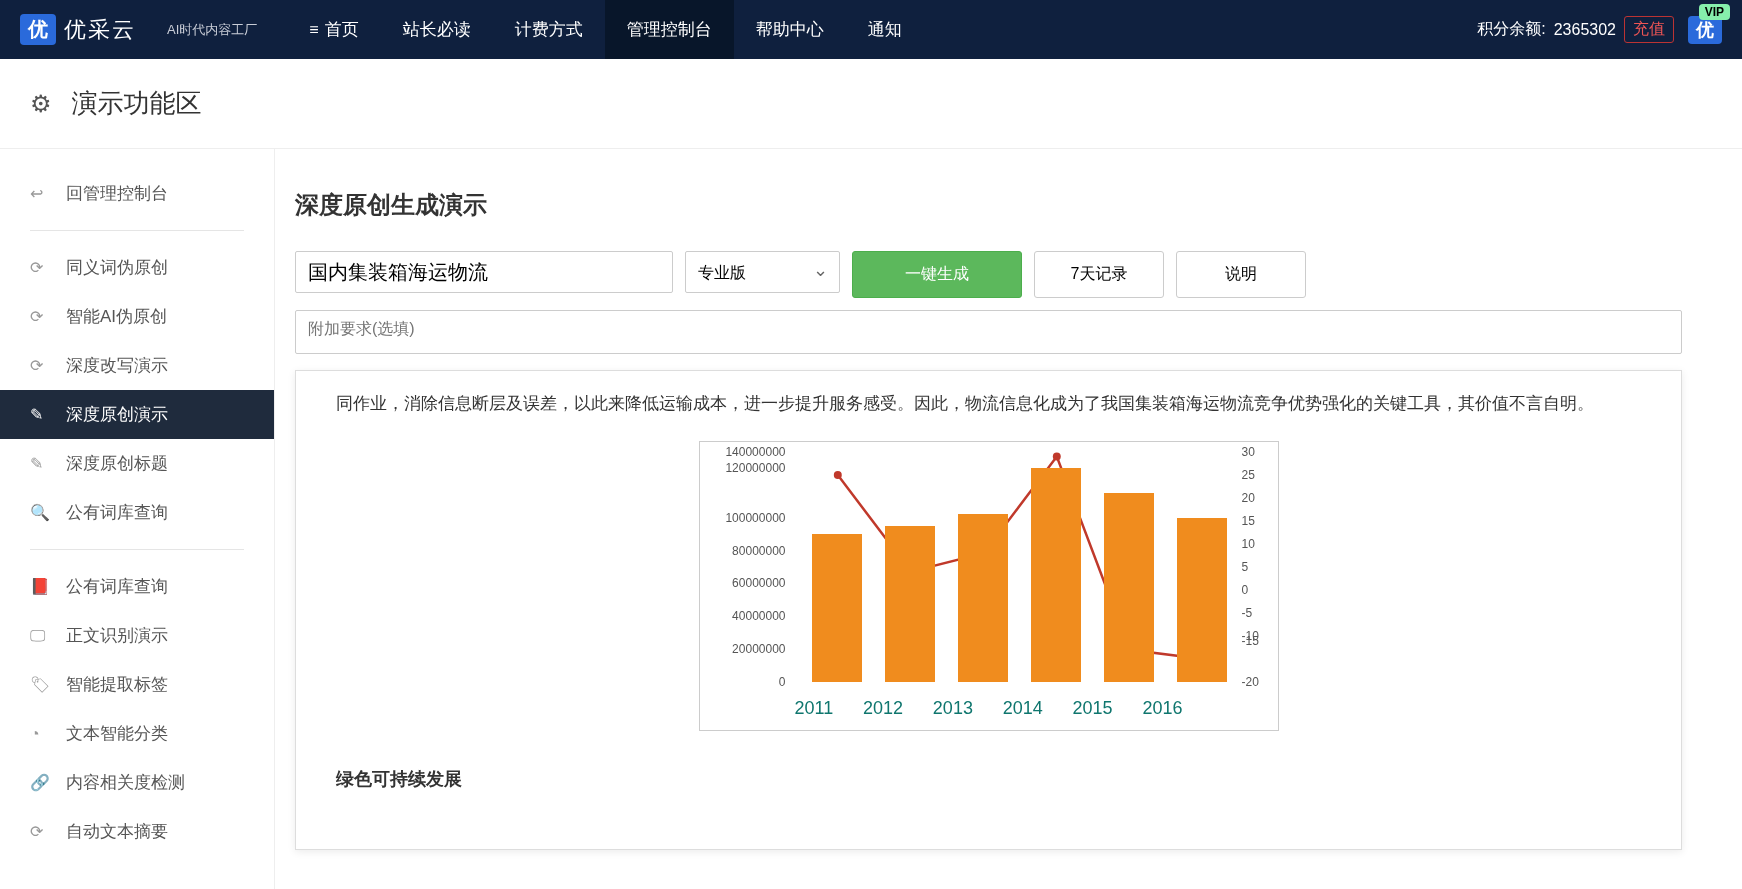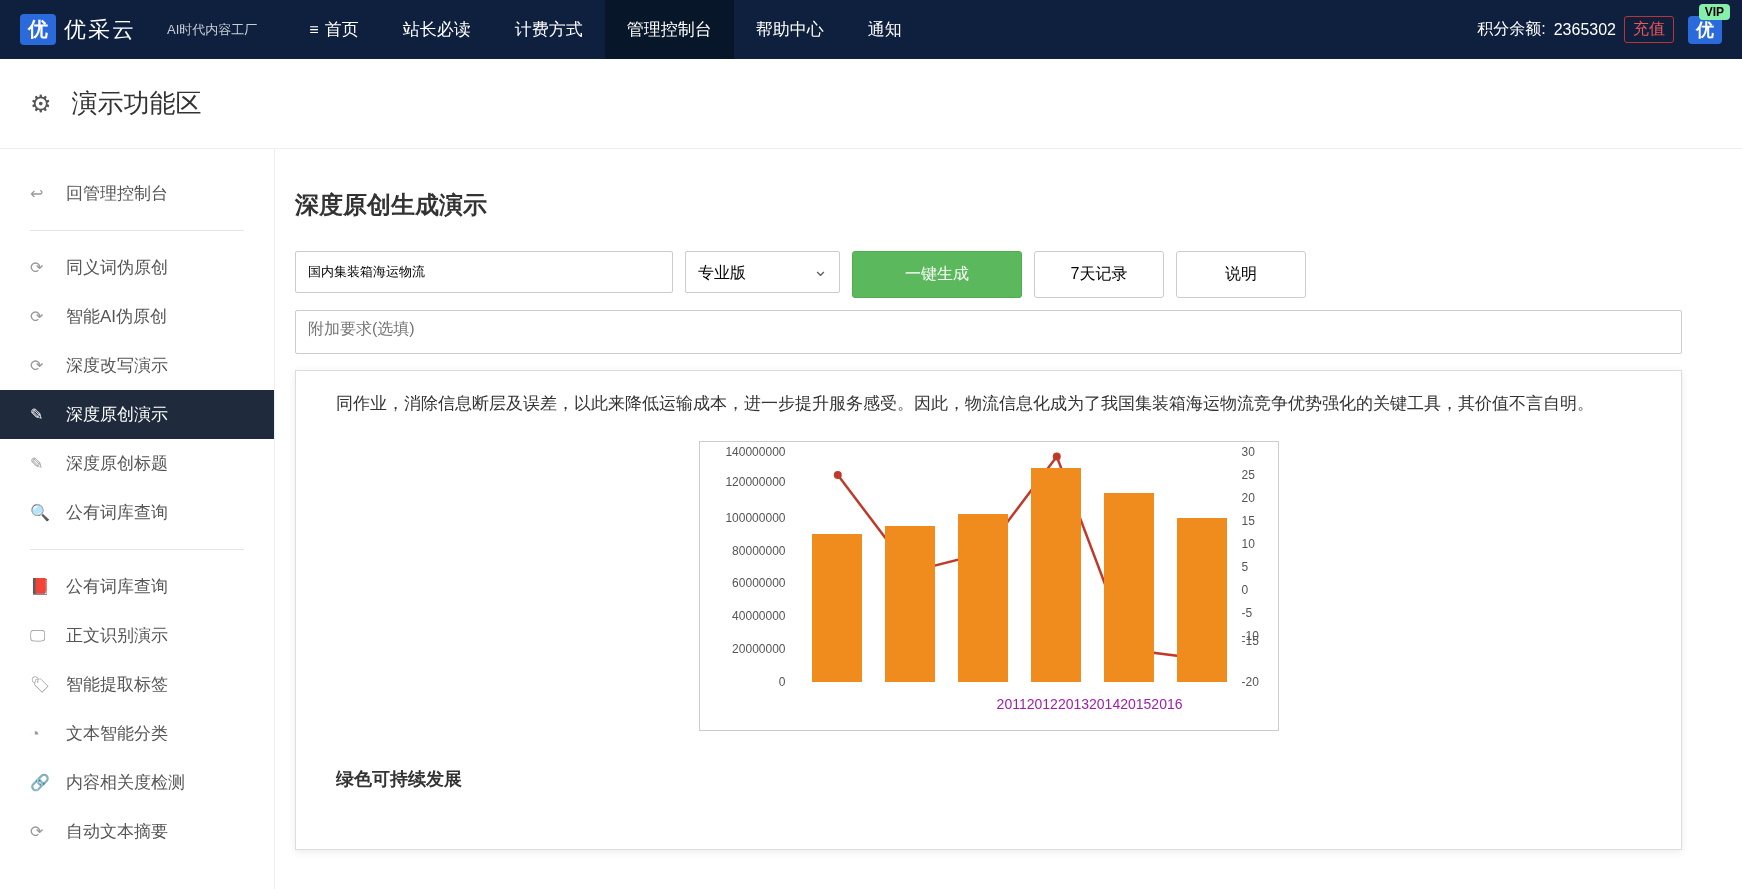--- a/index.html
+++ b/index.html
@@ -24,37 +24,37 @@
 .main{display:flex;height:740px}
 .sidebar{width:275px;padding:20px 0;border-right:1px solid #eee}
 .side-item{display:flex;align-items:center;padding:13px 30px;font-size:17px;color:#555;cursor:pointer;gap:16px}
 .side-item.active{background:#1f2b3d;color:#fff;border-radius:0}
 .side-item .icon{width:20px;color:#999;font-size:16px}
 .side-item.active .icon{color:#fff}
 .side-divider{height:1px;background:#e5e5e5;margin:12px 30px}
 .content{flex:1;padding:20px 60px 20px 20px}
 .content-title{font-size:24px;color:#333;margin:20px 0 30px 0}
 .controls{display:flex;gap:12px;margin-bottom:12px}
-.input-text{width:378px;height:42px;border:1px solid #ccc;padding:0 12px;font-size:13px;border-radius:2px}
+.input-text{width:378px;height:42px;border:1px solid #ccc;padding:0 12px;font-size:20px;border-radius:2px}
 .select{width:155px;height:42px;border:1px solid #ccc;padding:0 12px;font-size:16px;border-radius:2px;background:#fff;appearance:none;position:relative}
 .select-wrap{position:relative;width:155px}
 .select-wrap::after{content:"⌄";position:absolute;right:12px;top:8px;font-size:18px;color:#666;pointer-events:none}
 .btn{height:47px;padding:0 30px;border:1px solid #ccc;background:#fff;font-size:16px;border-radius:3px;cursor:pointer;min-width:130px}
 .btn.primary{background:#5cb85c;border-color:#4cae4c;color:#fff;min-width:170px}
 .textarea{width:100%;height:44px;border:1px solid #ccc;padding:8px 12px;font-size:16px;resize:none;border-radius:2px}
 .output{margin-top:12px;border:1px solid #ddd;height:480px;overflow-y:auto;padding:16px 40px;font-size:17px;line-height:2;color:#333;box-shadow:0 2px 8px rgba(0,0,0,0.08)}
 .chart-box{width:580px;height:290px;border:1px solid #ccc;margin:20px auto;position:relative;padding:10px}
 .chart-area{position:relative;width:100%;height:230px}
 .y-axis-left{position:absolute;left:0;top:0;height:100%;width:80px;font-size:12px;color:#555}
 .y-axis-right{position:absolute;right:0;top:0;height:100%;width:30px;font-size:12px;color:#555;text-align:left}
 .y-tick{position:absolute;right:4px;transform:translateY(-50%);font-size:12px}
 .y-tick-r{position:absolute;left:4px;transform:translateY(-50%);font-size:12px}
 .plot{position:absolute;left:85px;right:35px;top:0;bottom:0}
 .bar{position:absolute;bottom:0;width:50px;background:#f08c1e}
-.x-labels{display:flex;justify-content:flex-end;padding:8px 85px 0 85px;font-size:14px;color:#a21caf}
+.x-labels{display:flex;justify-content:space-between;padding:8px 85px 0 85px;font-size:18px;color:#0f766e}
 .line-svg{position:absolute;left:0;top:0;width:100%;height:100%}
 .section-h{font-weight:bold;font-size:18px;margin:30px 0 10px}
 </style>
 </head>
 <body>
 
 <div class="topbar">
   <div class="logo">
     <span class="logo-badge">优</span>
     <span class="logo-text">优采云</span>
@@ -177,21 +177,21 @@
 
       <div class="chart-box">
         <div class="chart-area" id="chart-area">
           <div class="y-axis-left" id="yl">
               <span class="y-tick" style="top: 230px;">0</span>
               <span class="y-tick" style="top: 197.143px;">20000000</span>
               <span class="y-tick" style="top: 164.286px;">40000000</span>
               <span class="y-tick" style="top: 131.429px;">60000000</span>
               <span class="y-tick" style="top: 98.5714px;">80000000</span>
               <span class="y-tick" style="top: 65.7143px;">100000000</span>
-              <span class="y-tick" style="top: 30px;">120000000</span>
+              <span class="y-tick" style="top: 16px;">120000000</span>
               <span class="y-tick" style="top: 0px;">140000000</span>
             </div>
           <div class="plot" id="plot">
             <svg class="line-svg" id="line-svg" preserveAspectRatio="none" viewBox="0 0 440 230">
                 <path d="M43,22.999999999999996 L116.33333333333333,119.60000000000001 L189.66666666666666,101.19999999999999 L263,4.600000000000004 L336.3333333333333,197.79999999999998 L409.66666666666663,207" stroke="#c0392b" stroke-width="2.5" fill="none"></path>
                 <circle cx="43" cy="22.999999999999996" r="4" fill="#c0392b"></circle>
                 <circle cx="116.33333333333333" cy="119.60000000000001" r="4" fill="#c0392b"></circle>
                 <circle cx="189.66666666666666" cy="101.19999999999999" r="4" fill="#c0392b"></circle>
                 <circle cx="263" cy="4.600000000000004" r="4" fill="#c0392b"></circle>
                 <circle cx="336.3333333333333" cy="197.79999999999998" r="4" fill="#c0392b"></circle>

